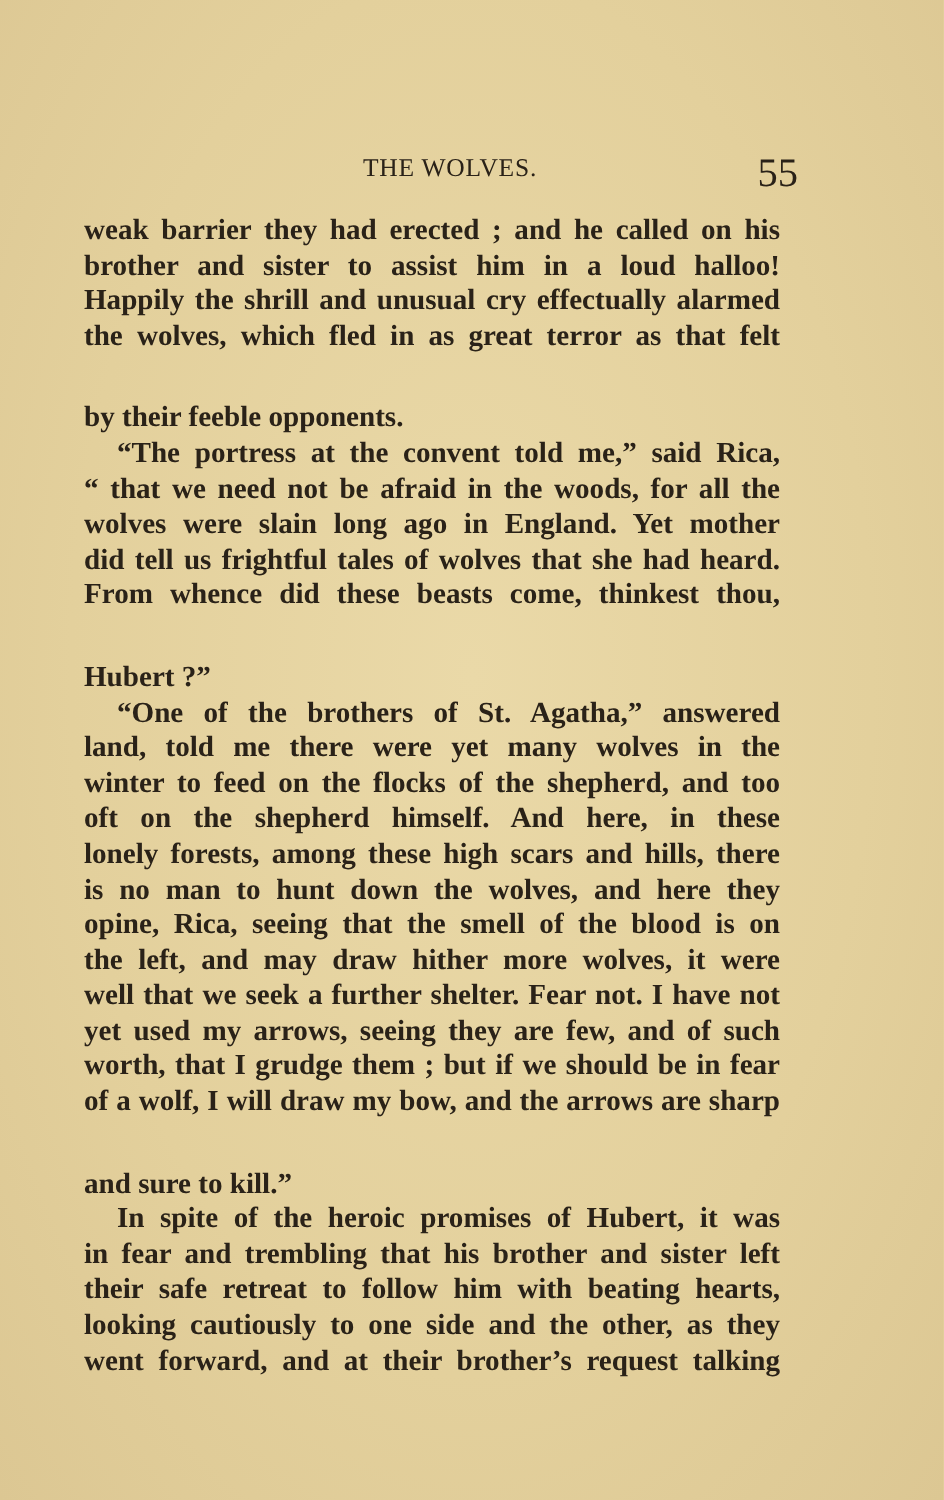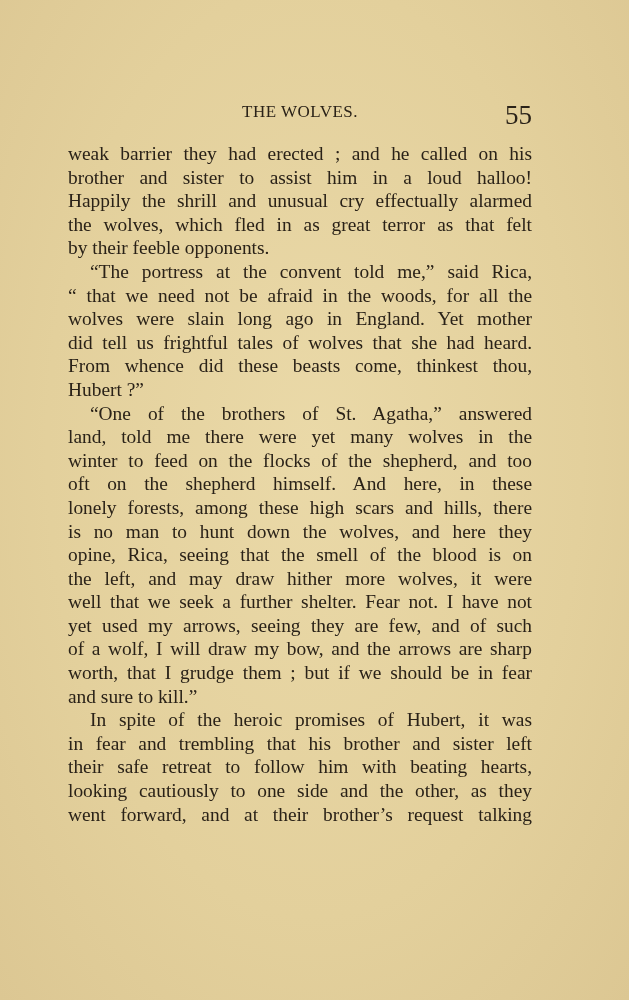--- a/index.html
+++ b/index.html
@@ -16,28 +16,28 @@
     position: absolute; top: 100px; left: 68px; width: 464px; height: 24px;
   }
   .running-title {
     position: absolute; left: 0; right: 0; text-align: center;
     font-size: 17px; letter-spacing: 0.5px; top: 2px;
   }
   .page-number {
     position: absolute; right: 0; top: 0; font-size: 27px;
   }
   .body-text {
-    position: absolute; left: 68px; top: 142px; width: 464px;
-    font-size: 19.4px; line-height: 23.6px;
+    position: absolute; left: 56px; top: 142px; width: 464px;
+    font-size: 19.4px; line-height: 23.6px; font-weight: bold;
   }
   .line {
     display: block; text-align: justify; text-align-last: justify;
     white-space: nowrap; height: 23.6px;
   }
-  .line.last { text-align-last: left; }
+  .line.last { text-align-last: left; margin-top: 31px; }
   .line.indent { padding-left: 22px; }
 </style>
 </head>
 <body>
 
 <div class="page">
   <div class="running-head">
     <span class="running-title">THE WOLVES.</span>
     <span class="page-number">55</span>
   </div>
@@ -56,22 +56,22 @@
       <span class="line indent">“One of the brothers of St. Agatha,” answered</span>
       <span class="line">land, told me there were yet many wolves in the</span>
       <span class="line">winter to feed on the flocks of the shepherd, and too</span>
       <span class="line">oft on the shepherd himself.  And here, in these</span>
       <span class="line">lonely forests, among these high scars and hills, there</span>
       <span class="line">is no man to hunt down the wolves, and here they</span>
       <span class="line">opine, Rica, seeing that the smell of the blood is on</span>
       <span class="line">the left, and may draw hither more wolves, it were</span>
       <span class="line">well that we seek a further shelter.  Fear not.  I have not</span>
       <span class="line">yet used my arrows, seeing they are few, and of such</span>
+      <span class="line">worth, that I grudge them ; but if we should be in fear</span>
       <span class="line">of a wolf, I will draw my bow, and the arrows are sharp</span>
-      <span class="line">worth, that I grudge them ; but if we should be in fear</span>
       <span class="line last">and sure to kill.”</span>
       <span class="line indent">In spite of the heroic promises of Hubert, it was</span>
       <span class="line">in fear and trembling that his brother and sister left</span>
       <span class="line">their safe retreat to follow him with beating hearts,</span>
       <span class="line">looking cautiously to one side and the other, as they</span>
       <span class="line">went forward, and at their brother’s request talking</span>
     </div>
 </div>
 
 </body></html>

